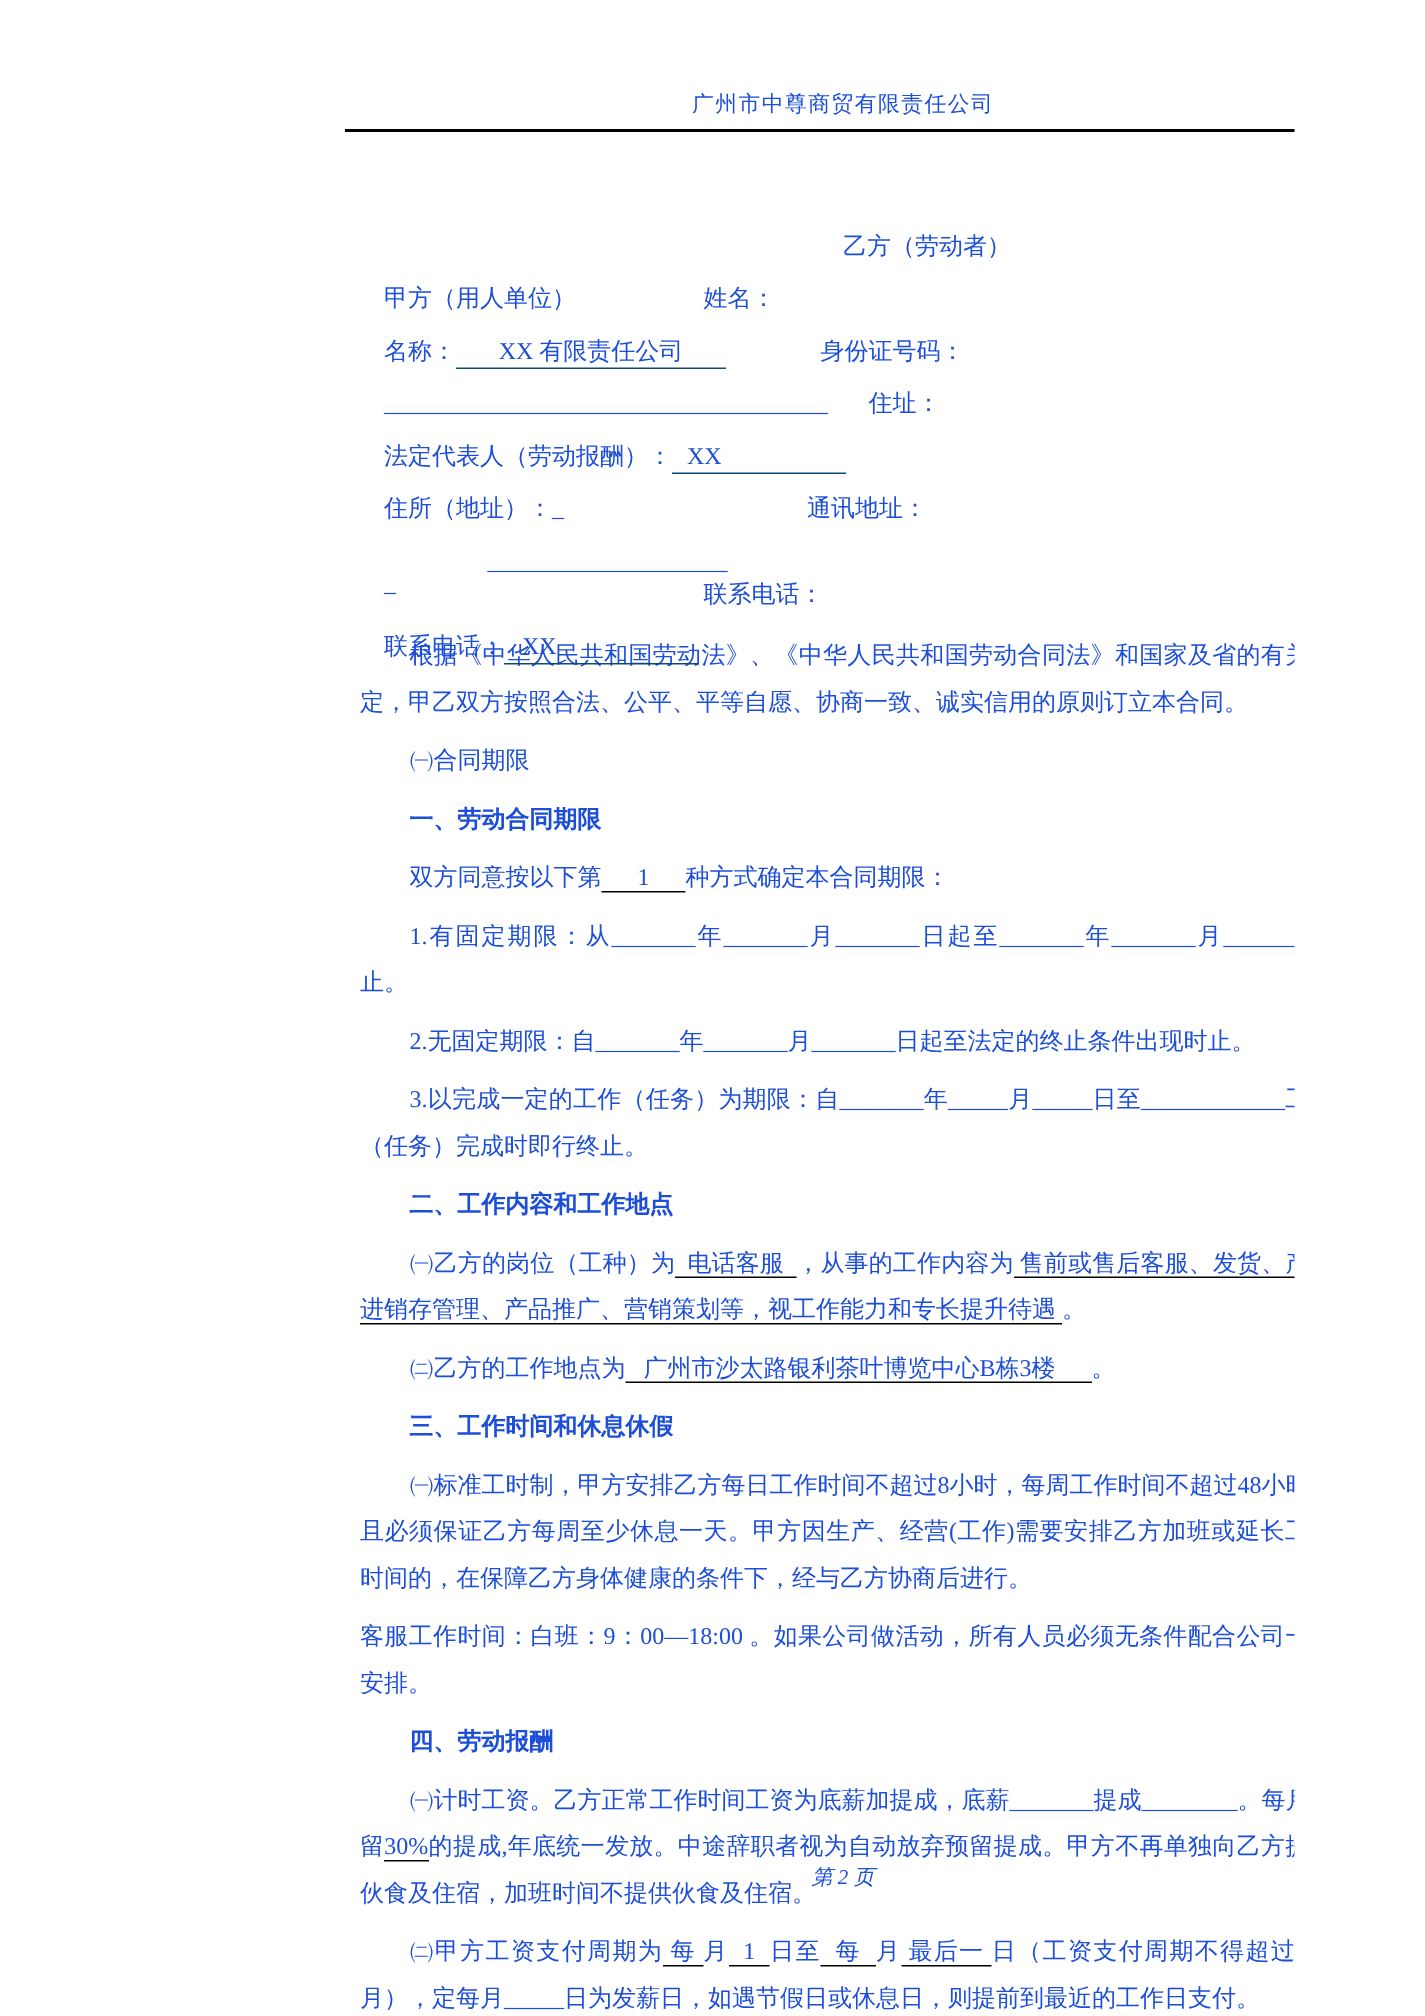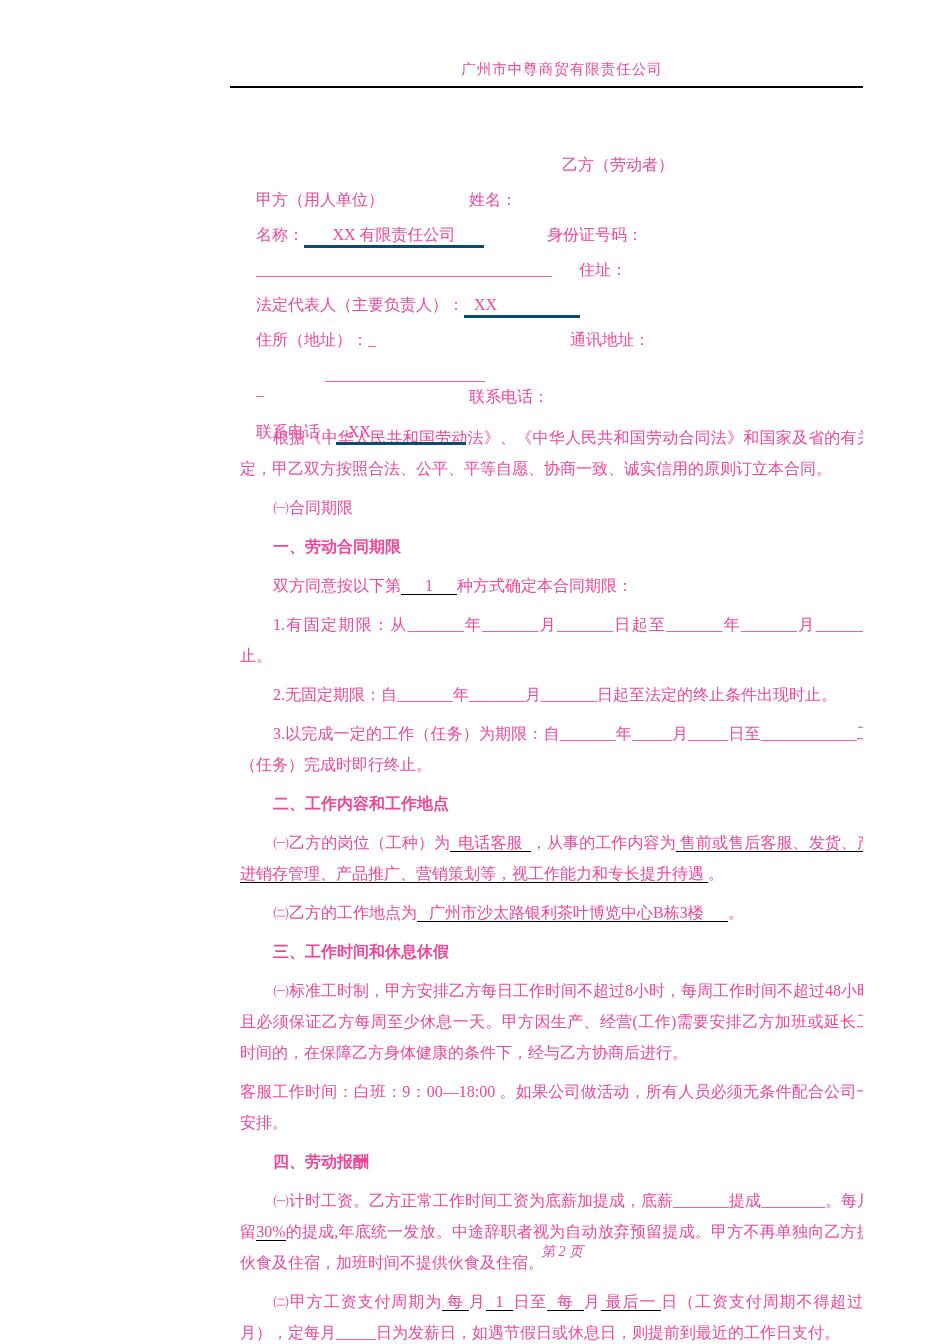--- a/index.html
+++ b/index.html
@@ -1,34 +1,34 @@
 <!DOCTYPE html>
 <html><head>
 <meta charset="utf-8">
 <style>
   html,body{margin:0;padding:0;background:#ffffff;}
   .page{
-    position:relative;width:776px;height:1344px;margin:0 auto;background:#fff;color:#ec4899;
+    position:relative;width:776px;height:1344px;margin:0 auto;background:#fff;color:#1d4ed8;
     font-family:"Liberation Serif","DejaVu Serif",serif;overflow:hidden;
   }
   .header{
     position:absolute;top:60px;left:143px;width:664px;text-align:center;
     font-size:14.5px;letter-spacing:1px;padding-bottom:7px;border-bottom:2px solid #000;
   }
   .doc-body{position:absolute;top:147px;left:145px;width:665px;font-size:16px;}
   .pline{position:relative;height:35px;line-height:35px;white-space:pre;}
   .pline .abs{position:absolute;top:0;}
   .thin{height:22px;line-height:22px;}
-  .r240{left:237px}.r315{left:315px}.r325{left:338px}.r330{left:330px}.r347{left:347px}
+  .r240{left:237px}.r315{left:315px}.r325{left:306px}.r330{left:330px}.r347{left:347px}
   .ind117{margin-left:69px;}
   .para{margin:8px;line-height:31px;text-align:justify;white-space:pre-wrap;}
   .indent{text-indent:33px;}
   .bold{font-weight:bold;}
   .u{border-bottom:1px solid #000;white-space:pre-wrap;}
-  .ublk{display:inline-block;border-bottom:3px solid #0c4a6e;line-height:20px;}
+  .ublk{display:inline-block;border-bottom:1px solid #0c4a6e;line-height:20px;}
   .w180{min-width:180px;text-align:center;}
   .w116{min-width:116px;text-indent:10px;}
   .w130{min-width:130px;text-indent:12px;}
   .footer{position:absolute;top:1243px;left:0;width:950px;text-align:center;font-size:14px;font-style:italic;}
 </style>
 </head>
 <body>
 
 <div class="page">
 
@@ -47,21 +47,21 @@
       <span>名称：</span><span class="ublk w180">XX 有限责任公司</span>
       <span class="abs r240">姓名：</span>
     </div>
 
     <div class="pline">
       <span>_____________________________________</span>
       <span class="abs r315">身份证号码：</span>
     </div>
 
     <div class="pline">
-      <span>法定代表人（主要负责人）：</span><span class="ublk w116">XX</span>
+      <span>法定代表人（劳动报酬）：</span><span class="ublk w116">XX</span>
       <span class="abs r347">住址：</span>
     </div>
 
     <div class="pline">
       <span>住所（地址）：</span><span>_</span>
     </div>
 
     <div class="pline">
       <span class="ind117">____________________</span>
       <span class="abs r325">通讯地址：</span>

